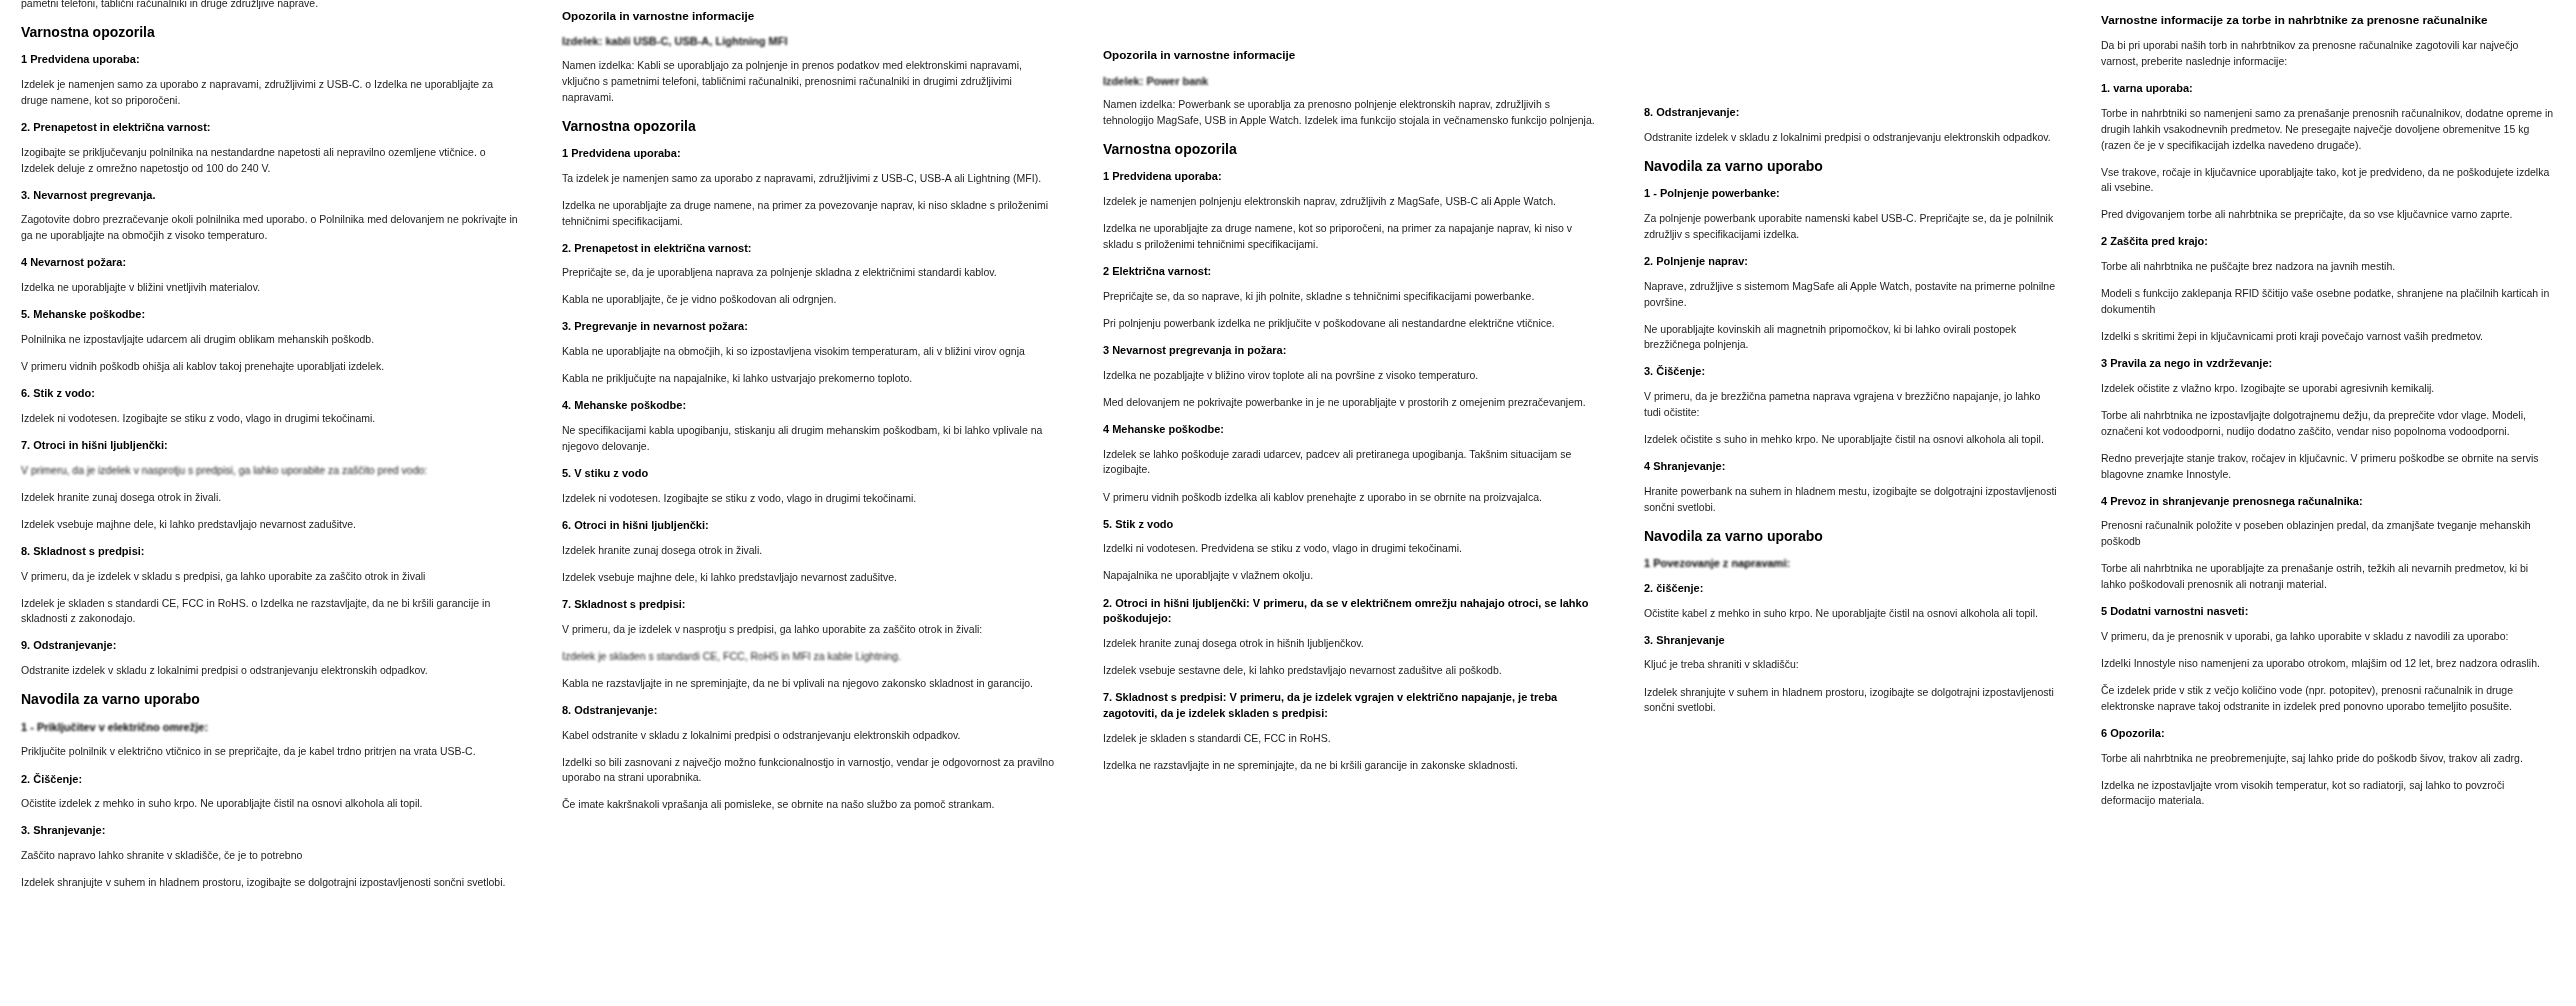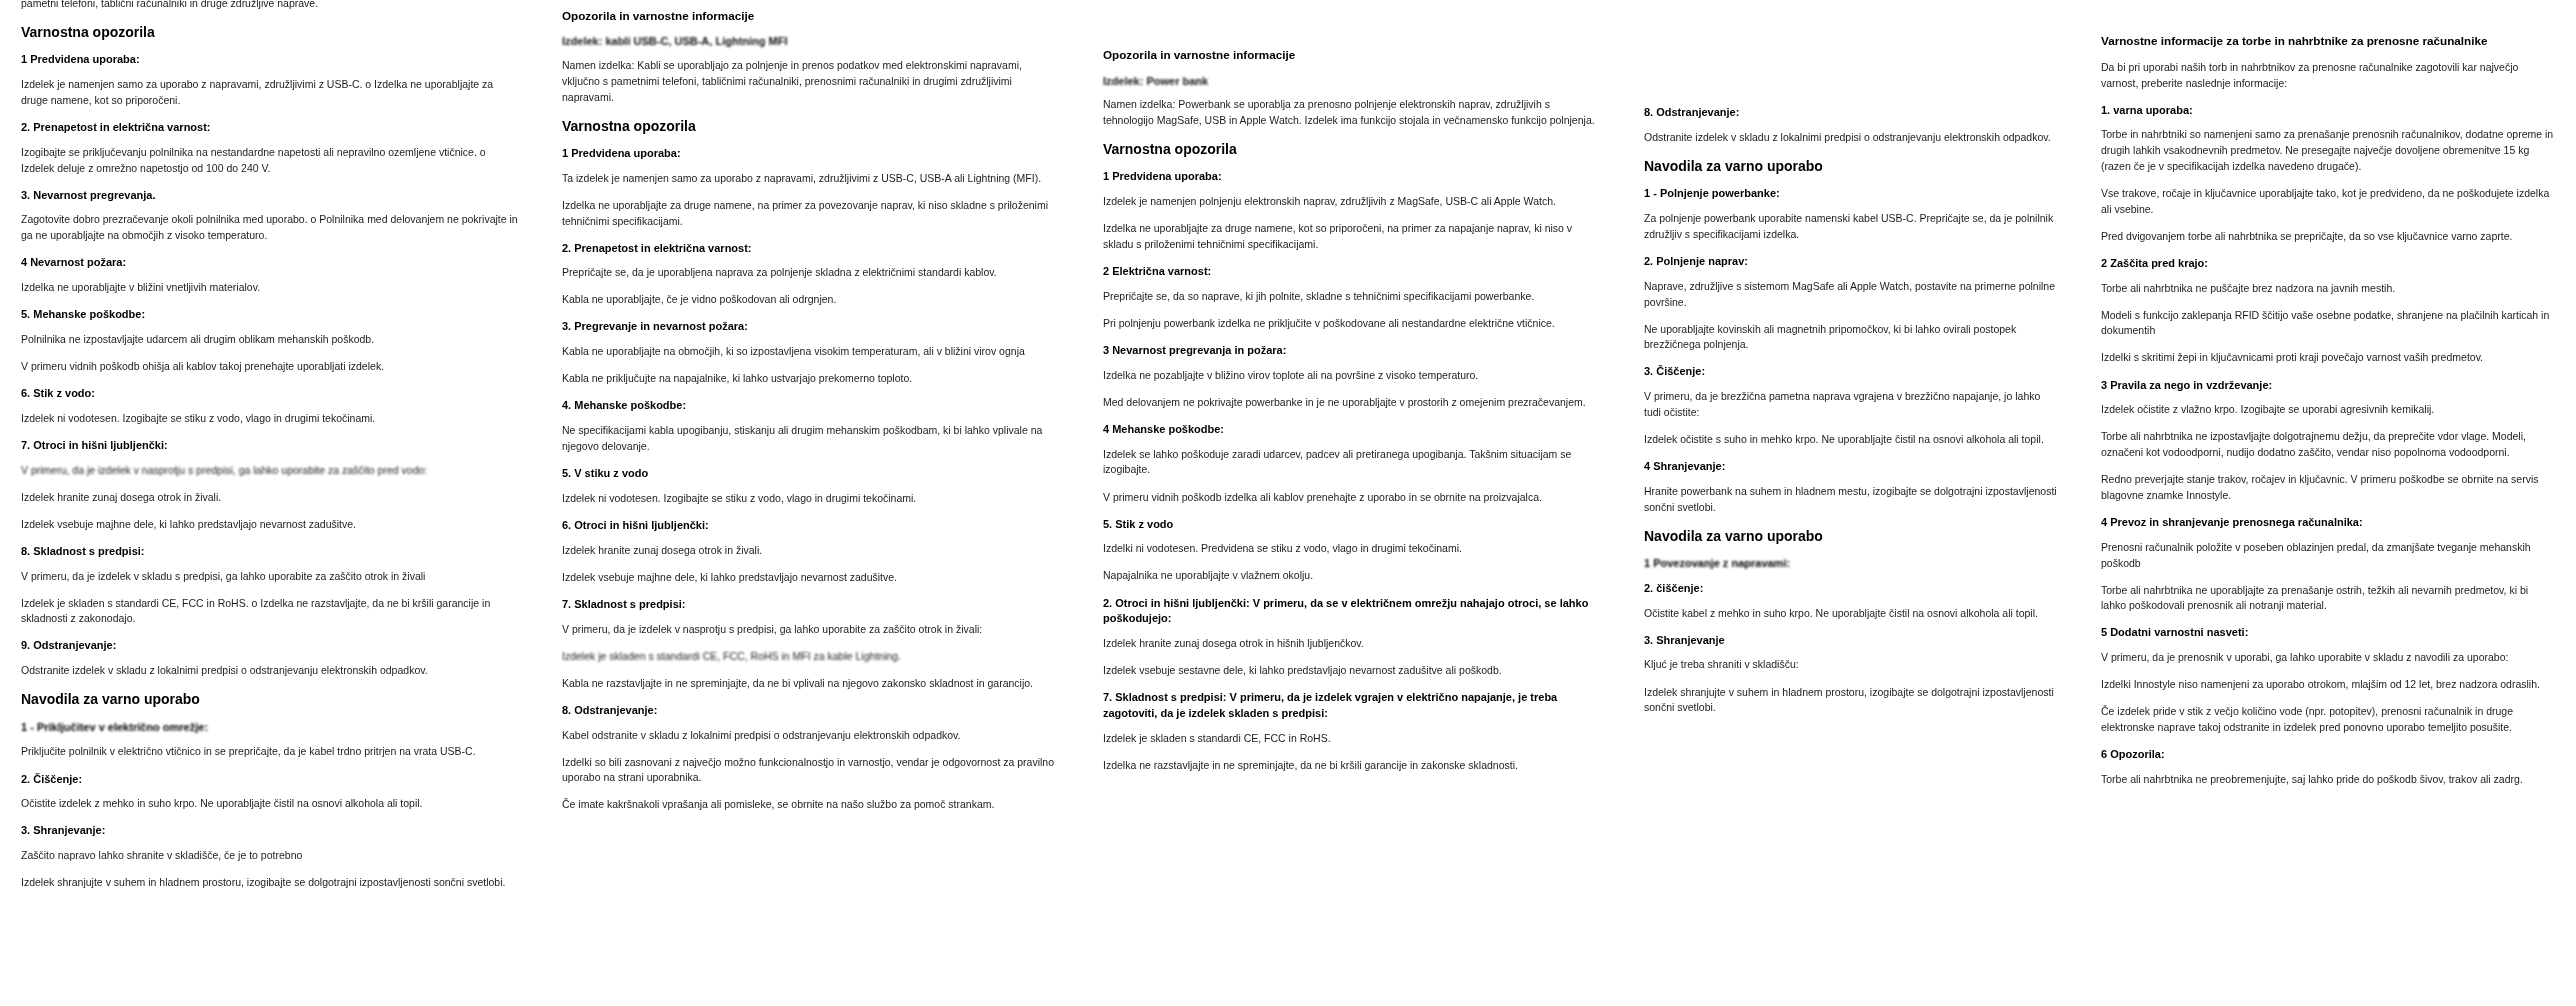--- a/index.html
+++ b/index.html
@@ -217,16 +217,17 @@
     <div class="para">Redno preverjajte stanje trakov, ročajev in ključavnic. V primeru poškodbe se obrnite na servis blagovne znamke Innostyle.</div>
     <div class="item-head">4 Prevoz in shranjevanje prenosnega računalnika:</div>
     <div class="para">Prenosni računalnik položite v poseben oblazinjen predal, da zmanjšate tveganje mehanskih poškodb</div>
     <div class="para">Torbe ali nahrbtnika ne uporabljajte za prenašanje ostrih, težkih ali nevarnih predmetov, ki bi lahko poškodovali prenosnik ali notranji material.</div>
     <div class="item-head">5 Dodatni varnostni nasveti:</div>
     <div class="para">V primeru, da je prenosnik v uporabi, ga lahko uporabite v skladu z navodili za uporabo:</div>
     <div class="para">Izdelki Innostyle niso namenjeni za uporabo otrokom, mlajšim od 12 let, brez nadzora odraslih.</div>
     <div class="para">Če izdelek pride v stik z večjo količino vode (npr. potopitev), prenosni računalnik in druge elektronske naprave takoj odstranite in izdelek pred ponovno uporabo temeljito posušite.</div>
     <div class="item-head">6 Opozorila:</div>
     <div class="para">Torbe ali nahrbtnika ne preobremenjujte, saj lahko pride do poškodb šivov, trakov ali zadrg.</div>
+    <div class="para">Izdelka ne izpostavljajte vrom visokih temperatur, kot so radiatorji, saj lahko to povzroči deformacijo materiala.</div>
   </div>
 
 </div>
 
 
 </body></html>

